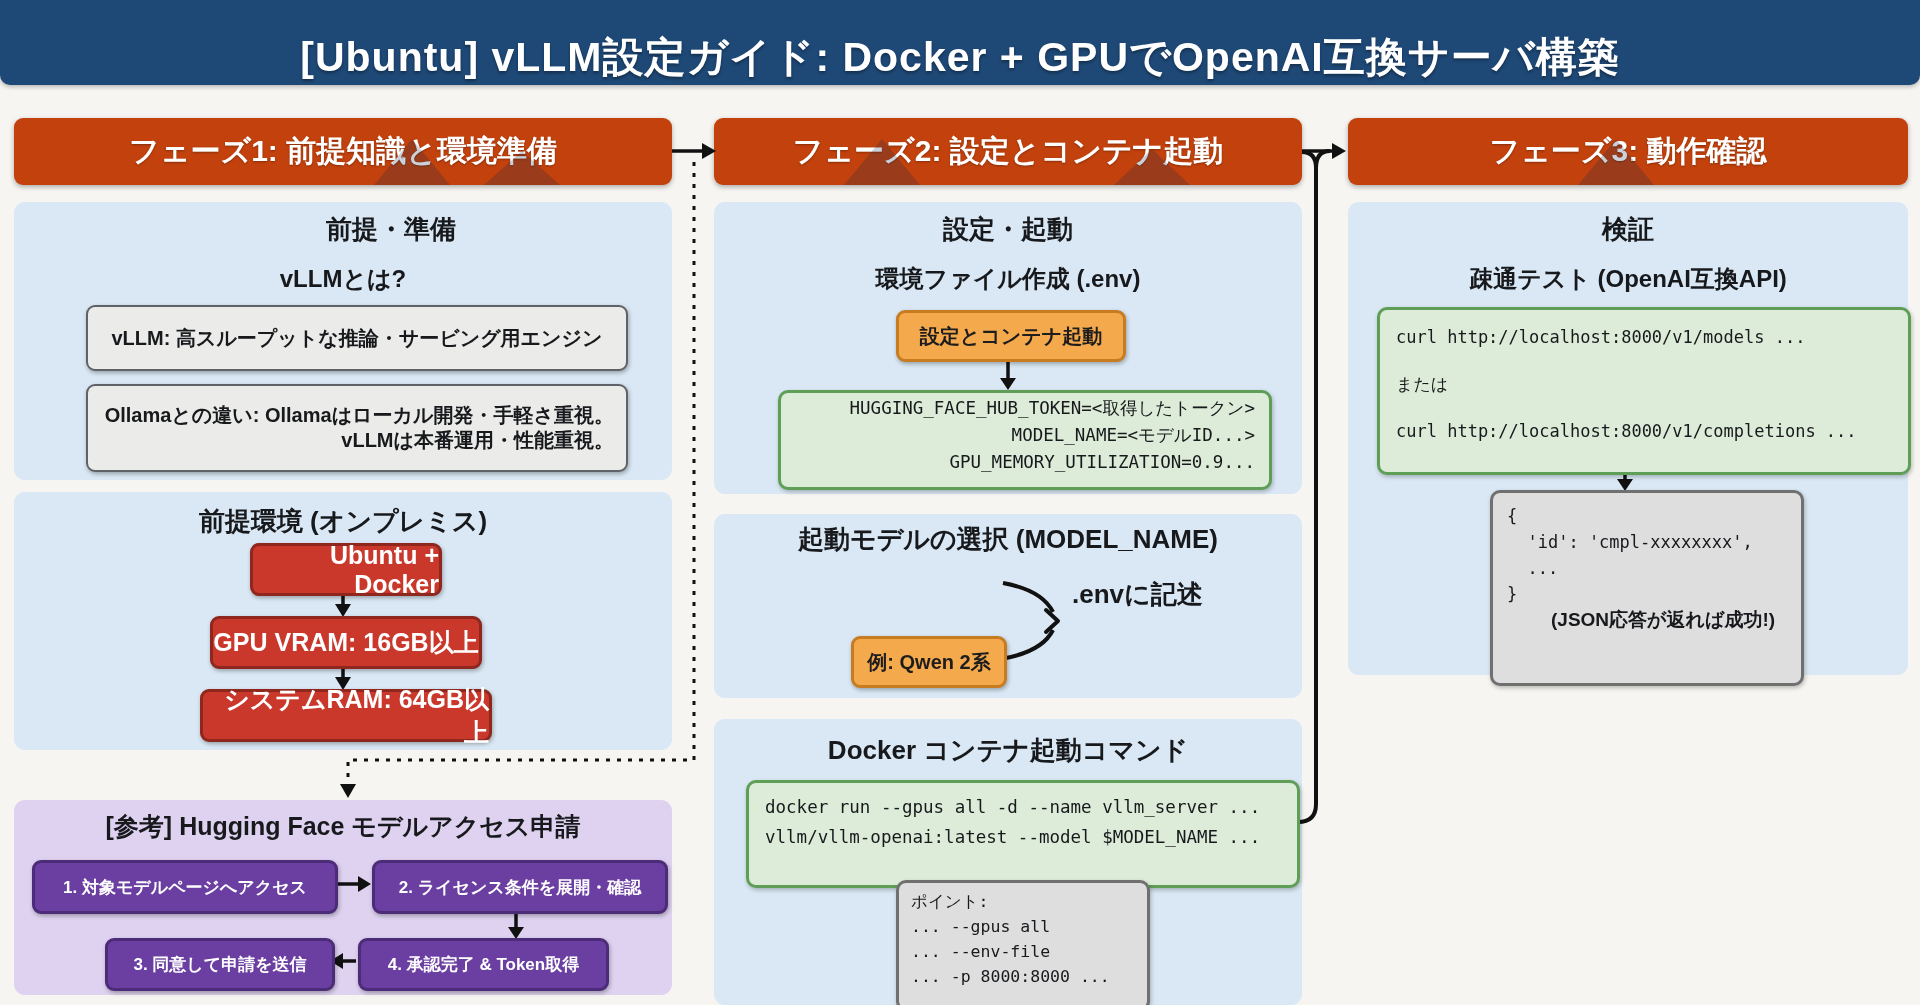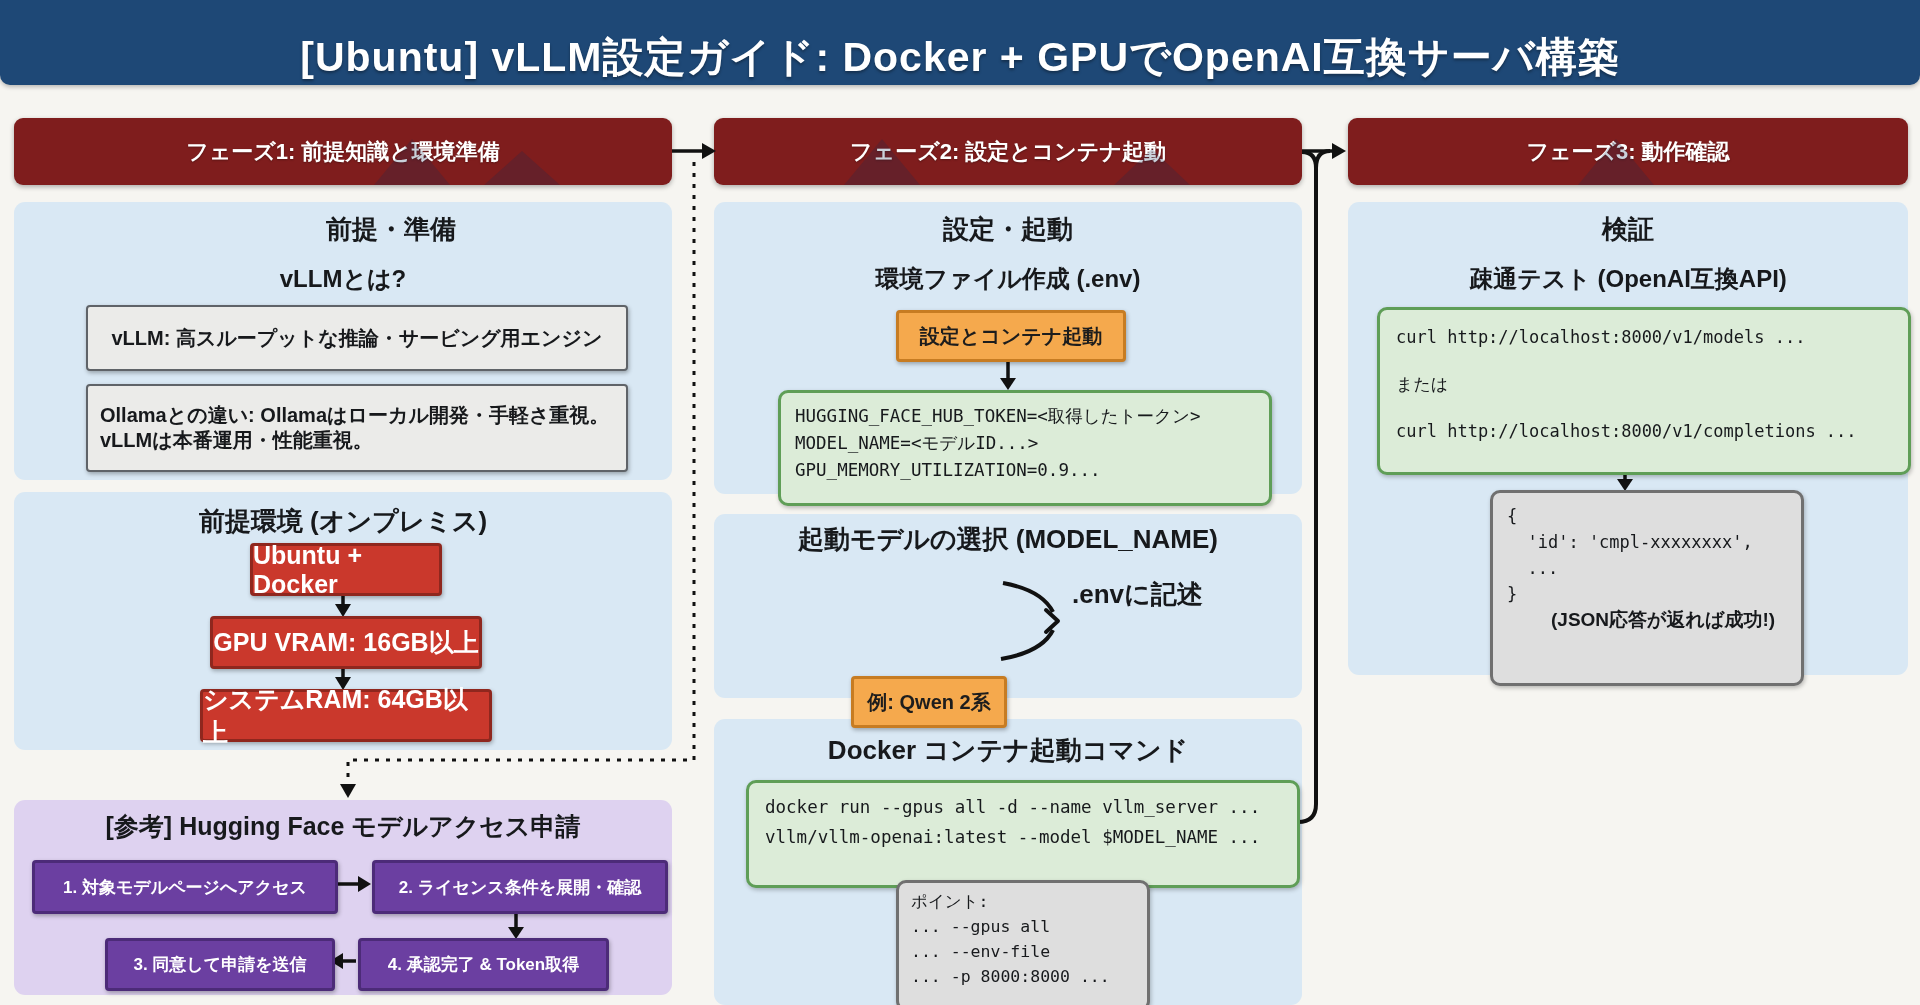--- a/index.html
+++ b/index.html
@@ -4,33 +4,33 @@
 <style>
   html,body{margin:0;padding:0;background:#f6f5f1;}
   #stage{position:relative;width:1920px;height:1005px;background:#f6f5f1;overflow:hidden;
          font-family:"Liberation Sans","DejaVu Sans",sans-serif;}
   .abs{position:absolute;}
   
   .title-bar{left:0;top:0;width:1920px;height:85px;background:#1e4876;border-radius:0 0 10px 10px;
              display:flex;align-items:flex-end;justify-content:center;box-shadow:0 2px 4px rgba(0,0,0,.25);}
   .title-bar span{color:#fff;font-size:41px;font-weight:bold;letter-spacing:1px;text-shadow:0 2px 3px rgba(0,0,0,.35);}
   
-  .phase-header{height:67px;background:#7f1d1d;border-radius:9px;display:flex;align-items:center;justify-content:center;
-                color:#fff;font-size:22px;font-weight:bold;box-shadow:0 2px 5px rgba(0,0,0,.3);overflow:hidden;text-shadow:0 1px 2px rgba(0,0,0,.3);}
+  .phase-header{height:67px;background:#c2410c;border-radius:9px;display:flex;align-items:center;justify-content:center;
+                color:#fff;font-size:30px;font-weight:bold;box-shadow:0 2px 5px rgba(0,0,0,.3);overflow:hidden;text-shadow:0 1px 2px rgba(0,0,0,.3);}
   .tri{position:absolute;bottom:0;width:0;height:0;border-left:38px solid transparent;border-right:38px solid transparent;
        border-bottom:46px solid rgba(15,45,85,.22);}
   
   .panel{background:#d9e8f4;border-radius:11px;}
   .panel.purple{background:#ded2f0;}
   .hd{position:absolute;text-align:center;font-weight:bold;color:#17191c;}
   .hd1{font-size:26px;}
   .hd2{font-size:24px;}
   
-  .node{position:absolute;display:flex;align-items:center;justify-content:center;text-align:left;
-        font-weight:bold;border-radius:4px;box-shadow:1px 2px 4px rgba(0,0,0,.3);}
+  .node{position:absolute;display:flex;align-items:center;justify-content:center;text-align:right;
+        font-weight:bold;border-radius:9px;box-shadow:1px 2px 4px rgba(0,0,0,.3);}
   .gray-info{background:#ebebe9;border:2px solid #5f6368;color:#17191c;font-size:20px;line-height:1.25;padding:4px 12px;}
   .red{background:#ca382c;border:3px solid #8f271e;color:#fff;font-size:25px;}
   .pbox{background:#6b3fa1;border:3px solid #4c2b78;color:#fff;font-size:17px;}
   .orange{background:#f5a94d;border:3px solid #c77c22;color:#1d1d1d;font-size:20px;}
   .code{position:absolute;font-family:"DejaVu Sans Mono","Liberation Mono",monospace;color:#17191c;
         border-radius:10px;box-shadow:1px 2px 4px rgba(0,0,0,.25);}
   .green-code{background:#dcecd8;border:3px solid #5f9e57;}
   .gray-code{background:#dedede;border:3px solid #707070;}
   .code .ln{white-space:pre;}
   .svg-layer{left:0;top:0;width:1920px;height:1005px;pointer-events:none;}
@@ -139,28 +139,28 @@
   </div>
   <div class="node pbox" style="left:358px;top:938px;width:245px;height:47px;">
     <span>4. 承認完了 &amp; Token取得</span>
   </div>
 
   <div class="hd hd1" style="left:714px;top:212px;width:588px;">設定・起動</div>
   <div class="hd hd2" style="left:714px;top:263px;width:588px;">環境ファイル作成 (.env)</div>
   <div class="node orange" style="left:896px;top:310px;width:224px;height:46px;">
     <span>設定とコンテナ起動</span>
   </div>
-  <div class="code green-code" style="left:778px;top:390px;width:460px;height:90px;font-size:17.5px;line-height:27px;padding:10px 14px;">
+  <div class="code green-code" style="left:778px;top:390px;width:460px;height:90px;font-size:17.5px;line-height:27px;padding:2px 14px;text-align:right;">
     <div class="ln">HUGGING_FACE_HUB_TOKEN=&lt;取得したトークン&gt;</div>
     <div class="ln">MODEL_NAME=&lt;モデルID...&gt;</div>
     <div class="ln">GPU_MEMORY_UTILIZATION=0.9...</div>
   </div>
 
   <div class="hd hd1" style="left:714px;top:522px;width:588px;">起動モデルの選択 (MODEL_NAME)</div>
-  <div class="node orange" style="left:851px;top:636px;width:150px;height:46px;margin-top:40px;">
+  <div class="node orange" style="left:851px;top:636px;width:150px;height:46px;">
     <span>例: Qwen 2系</span>
   </div>
   <div class="fork-note" style="left:1072px;top:577px;">.envに記述</div>
 
   <div class="hd hd1" style="left:714px;top:733px;width:588px;">Docker コンテナ起動コマンド</div>
   <div class="code green-code" style="left:746px;top:780px;width:516px;height:84px;font-size:17.5px;line-height:30px;padding:9px 16px;">
     <div class="ln">docker run --gpus all -d --name vllm_server ...</div>
     <div class="ln">vllm/vllm-openai:latest --model $MODEL_NAME ...</div>
   </div>
   <div class="code gray-code" style="left:896px;top:880px;width:224px;height:113px;font-size:16.5px;line-height:25px;padding:6px 12px;">

